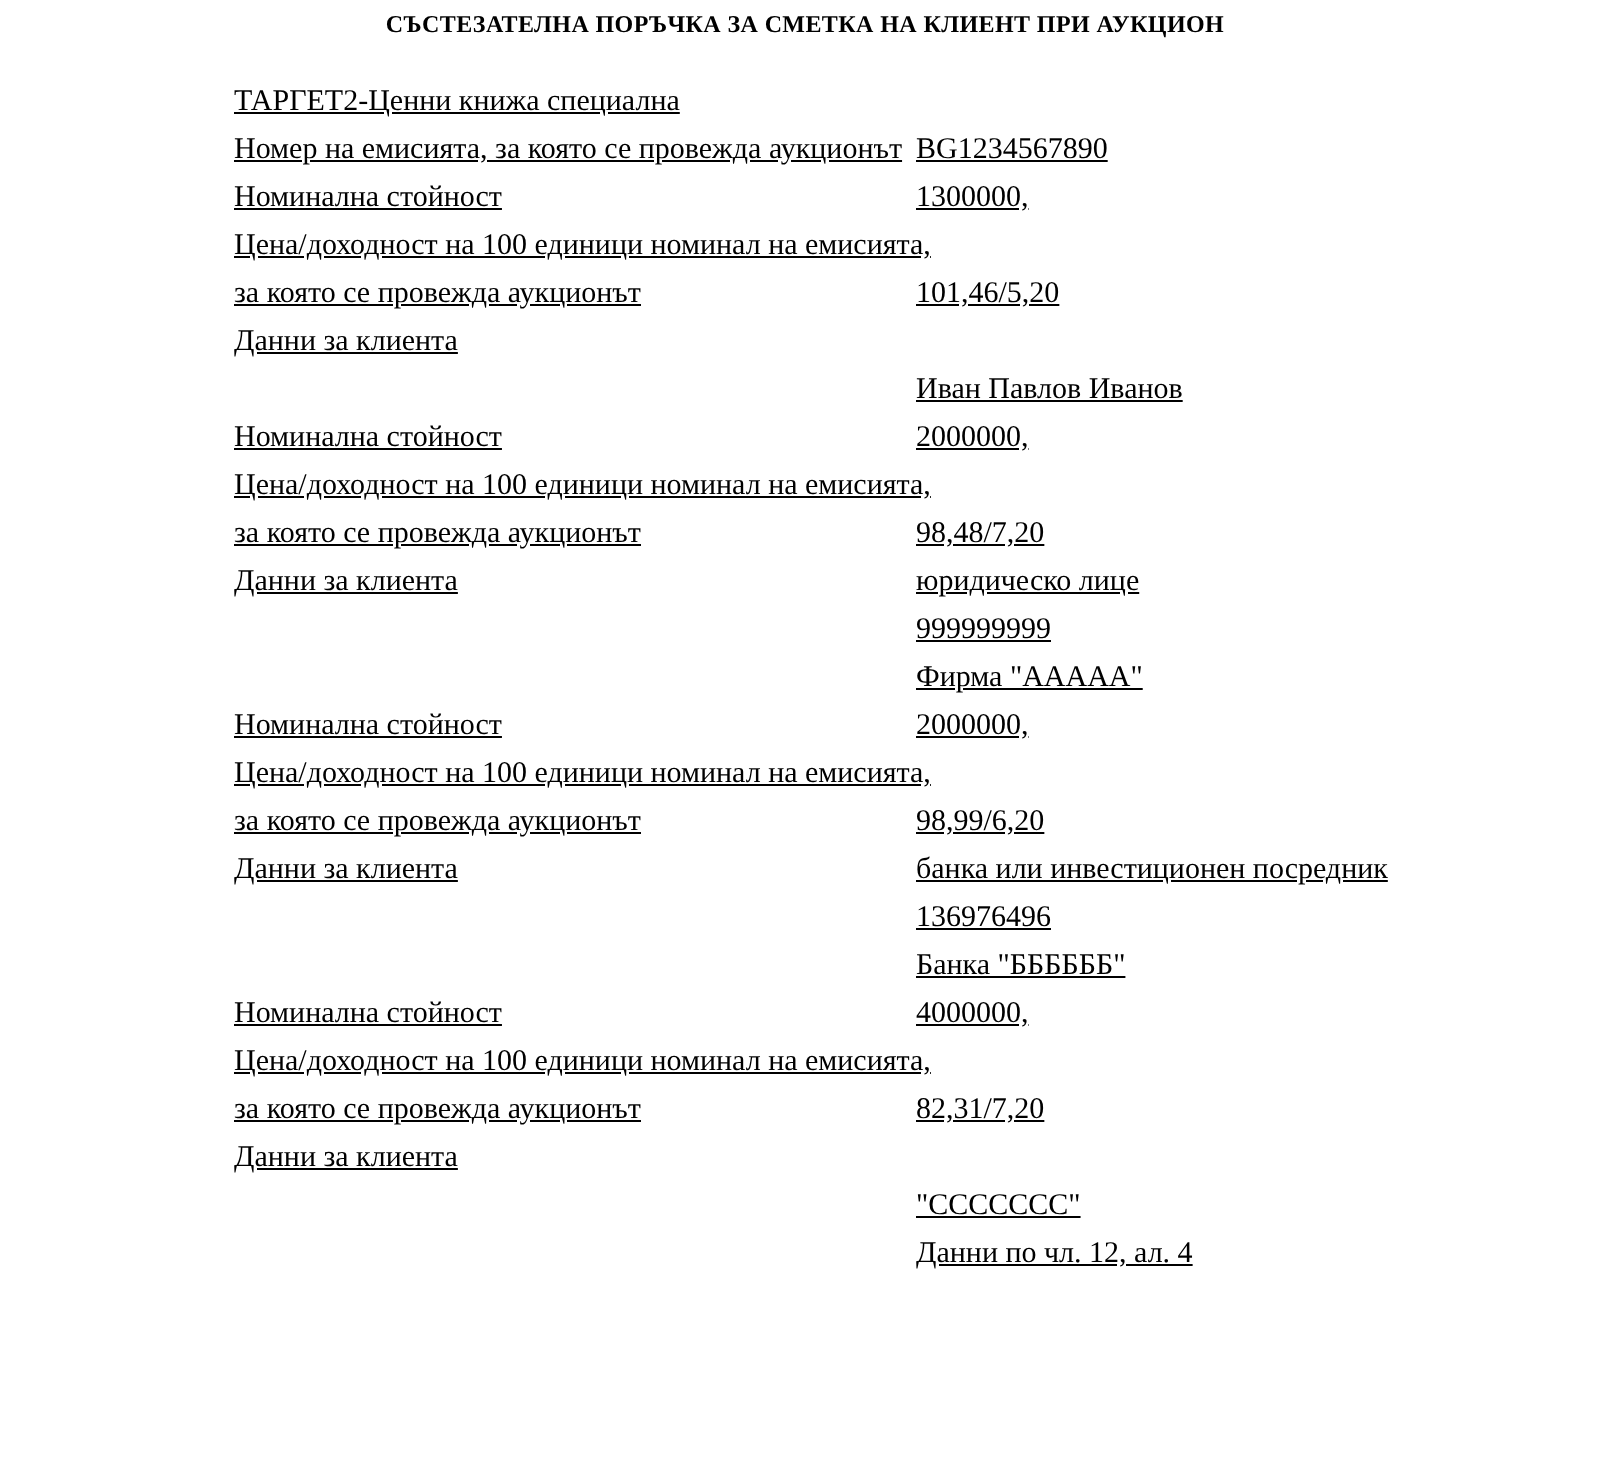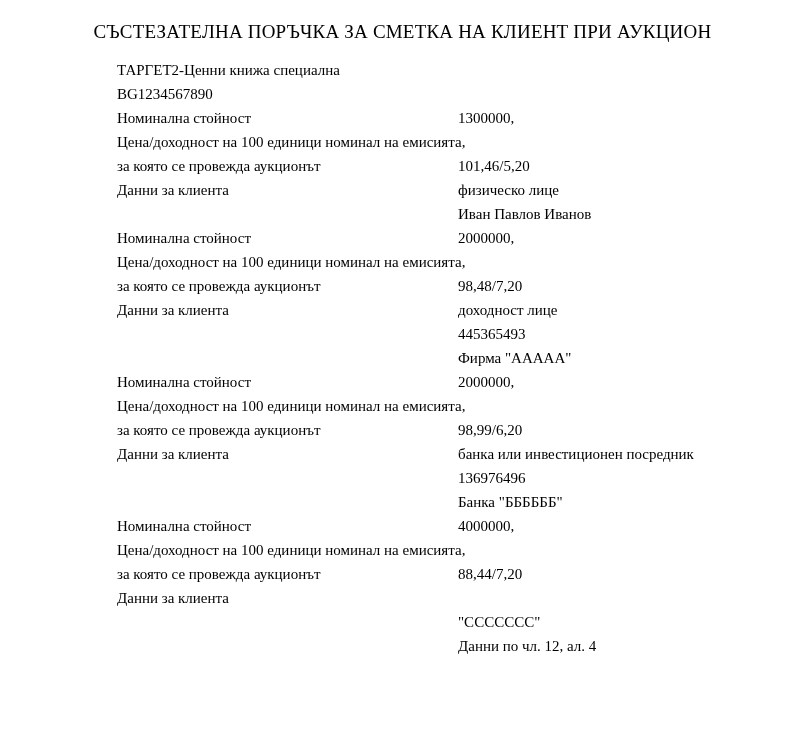--- a/index.html
+++ b/index.html
@@ -6,35 +6,36 @@
   .page {
     position: relative;
     width: 805px;
     height: 738px;
     background: #ffffff;
     color: #000000;
     font-family: "Liberation Serif", "DejaVu Serif", serif;
     overflow: hidden;
   }
   .title-block {
-    padding-top: 19px;
+    padding-top: 0;
     text-align: center;
-    font-weight: 400;
-    font-size: 19px;
+    font-weight: 700;
+    font-size: 12px;
     line-height: 25px;
     letter-spacing: 0.2px;
   }
   .content {
     margin: 14px 20px 0 117px;
     font-size: 15px;
   }
   .row {
     display: flex;
     height: 24px;
     line-height: 24px;
+    text-decoration: underline;
   }
   .label {
     width: 341px;
     flex: 0 0 341px;
     white-space: pre;
   }
   .value {
     white-space: pre;
   }
 </style>
@@ -47,63 +48,63 @@
     <div>СЪСТЕЗАТЕЛНА ПОРЪЧКА ЗА СМЕТКА НА КЛИЕНТ ПРИ АУКЦИОН</div>
   </div>
 
   <div class="content">
 
     <div class="row">
       <div class="label">ТАРГЕТ2-Ценни книжа специална</div>
       <div class="value"></div>
     </div>
     <div class="row">
+      <div class="label">Номер на емисията, за която се провежда аукционът</div>
       <div class="value">BG1234567890</div>
     </div>
 
     <div class="row">
       <div class="label">Номинална стойност</div>
       <div class="value">1300000,</div>
     </div>
     <div class="row">
       <div class="label">Цена/доходност на 100 единици номинал на емисията,</div>
       <div class="value"></div>
     </div>
     <div class="row">
       <div class="label">за която се провежда аукционът</div>
       <div class="value">101,46/5,20</div>
     </div>
     <div class="row">
       <div class="label">Данни за клиента</div>
-      <div class="value">физическо лице</div>
     </div>
     <div class="row">
       <div class="label"></div>
       <div class="value">Иван Павлов Иванов</div>
     </div>
 
     <div class="row">
       <div class="label">Номинална стойност</div>
       <div class="value">2000000,</div>
     </div>
     <div class="row">
       <div class="label">Цена/доходност на 100 единици номинал на емисията,</div>
       <div class="value"></div>
     </div>
     <div class="row">
       <div class="label">за която се провежда аукционът</div>
       <div class="value">98,48/7,20</div>
     </div>
     <div class="row">
       <div class="label">Данни за клиента</div>
-      <div class="value">доходност лице</div>
+      <div class="value">юридическо лице</div>
     </div>
     <div class="row">
       <div class="label"></div>
-      <div class="value">445365493</div>
+      <div class="value">999999999</div>
     </div>
     <div class="row">
       <div class="label"></div>
       <div class="value">Фирма "ААААА"</div>
     </div>
 
     <div class="row">
       <div class="label">Номинална стойност</div>
       <div class="value">2000000,</div>
     </div>
@@ -131,21 +132,21 @@
     <div class="row">
       <div class="label">Номинална стойност</div>
       <div class="value">4000000,</div>
     </div>
     <div class="row">
       <div class="label">Цена/доходност на 100 единици номинал на емисията,</div>
       <div class="value"></div>
     </div>
     <div class="row">
       <div class="label">за която се провежда аукционът</div>
-      <div class="value">88,44/7,20</div>
+      <div class="value">82,31/7,20</div>
     </div>
     <div class="row">
       <div class="label">Данни за клиента</div>
     </div>
     <div class="row">
       <div class="label"></div>
       <div class="value">"ССССССС"</div>
     </div>
     <div class="row">
       <div class="label"></div>

